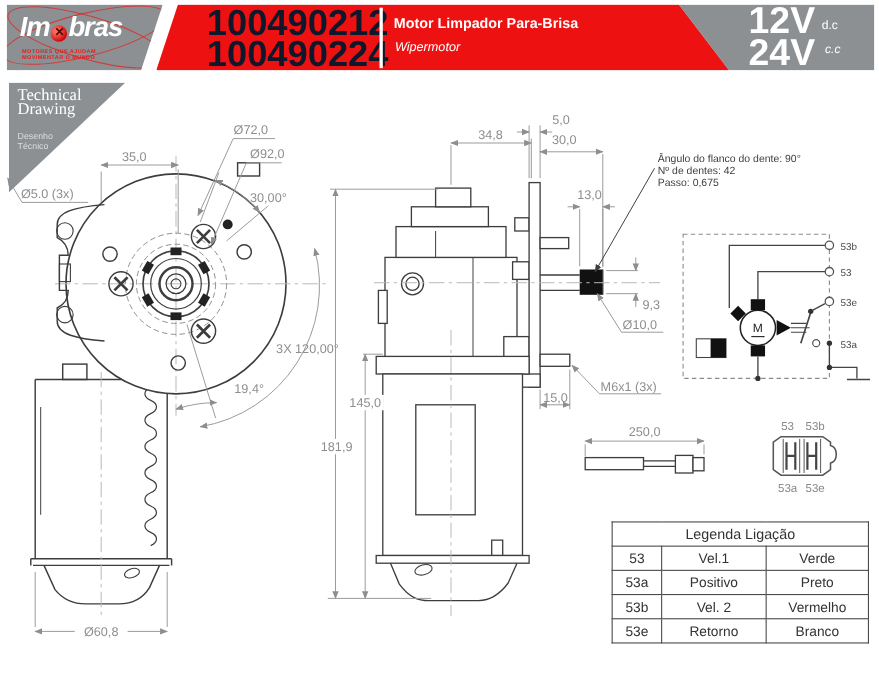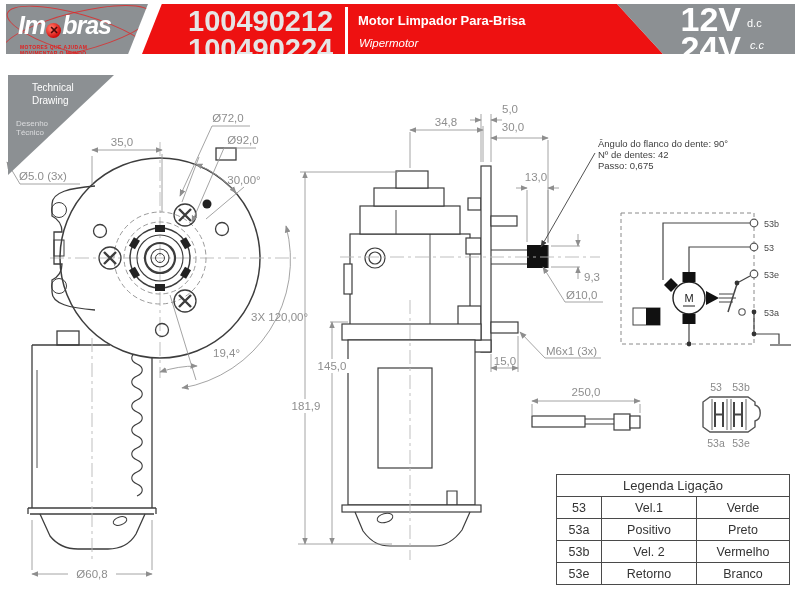--- a/index.html
+++ b/index.html
@@ -1,48 +1,48 @@
 <!DOCTYPE html>
 <html><head>
 <meta charset="utf-8">
 <style>
   html,body{margin:0;padding:0;background:#fff;}
   .page{position:relative;width:799px;height:613px;background:#fff;overflow:hidden;
         font-family:"Liberation Sans",sans-serif;}
   
-  .hdr-panel{position:absolute;top:4px;height:50px;z-index:3;}
+  .hdr-panel{position:absolute;top:4px;height:60px;z-index:3;}
   .logo-panel{left:6px;width:142px;background:#8c9093;
       clip-path:polygon(0 0,100% 0,86% 100%,0 100%);}
   .red-panel{left:142px;width:521px;background:#ee1111;
       clip-path:polygon(3.8% 0,91.2% 0,100% 100%,0 100%);}
   .gray-right{left:617px;width:178px;background:#8c9093;
       clip-path:polygon(0 0,100% 0,100% 100%,25.8% 100%);}
   .brand{position:absolute;left:12px;top:7px;font-size:25px;font-weight:bold;
       font-style:italic;color:#fff;letter-spacing:-1px;z-index:2;}
   .logo-o{display:inline-block;width:15px;height:15px;background:radial-gradient(circle at 35% 35%,#ff6a5a 15%,#cf0a0a 70%);
       border-radius:50%;margin:0 1px;position:relative;top:0px;
       font-size:11px;font-style:normal;color:#4a0808;text-align:center;line-height:15px;}
   .tagline{position:absolute;left:14px;top:40px;font-size:5px;line-height:6px;
       color:#e22020;font-weight:bold;letter-spacing:.4px;z-index:2;}
   .swoosh{position:absolute;border:1.6px solid rgba(224,40,40,.8);border-radius:50%;}
   .sw1{left:-6px;top:8px;width:152px;height:38px;transform:rotate(-14deg);}
   .sw2{left:-2px;top:10px;width:148px;height:38px;transform:rotate(16deg);}
-  .partnums{position:absolute;left:46px;top:3px;font-size:29px;line-height:28px;
-      font-weight:bold;color:#e5e5e5;letter-spacing:0px;}
+  .partnums{position:absolute;left:46px;top:3px;font-size:33px;line-height:28px;
+      font-weight:bold;color:#0f172a;letter-spacing:0px;}
   .hdr-divider{position:absolute;left:203px;top:3px;width:2.5px;height:55px;background:#fff;}
   .hdr-title{position:absolute;left:216px;top:9px;font-size:13px;font-weight:bold;color:#fff;}
   .hdr-sub{position:absolute;left:217px;top:33px;font-size:11.5px;font-style:italic;color:#fff;}
   .volts{position:absolute;left:52px;top:1px;width:72px;text-align:right;font-size:34px;
       line-height:29px;font-weight:bold;color:#fff;}
   .dc{position:absolute;left:130px;top:13px;font-size:11px;color:#fff;}
   .cc{position:absolute;left:133px;top:35px;font-size:11px;font-style:italic;color:#fff;}
   
   .corner{position:absolute;left:8px;top:75px;width:106px;height:100px;background:#8c9093;
       clip-path:polygon(0 0,100% 0,0 100%);z-index:3;padding:0;}
-  .corner .t{position:absolute;left:24px;top:6px;font-size:10px;line-height:13px;color:#fff;}
+  .corner .t{position:absolute;left:8px;top:6px;font-size:15px;line-height:13px;color:#fff;font-family:Liberation Serif, serif;}
   .corner .d{position:absolute;left:8px;top:44px;font-size:8px;line-height:9px;
       color:#dcdddf;}
   
   svg.draw{position:absolute;left:0;top:0;z-index:1;}
   
   .legend-table{position:absolute;left:556px;top:474px;z-index:2;}
   .legend-table table{border-collapse:collapse;}
   .legend-table td{border:1.7px solid #4a4a4a;text-align:center;color:#333;
       font-size:12.5px;padding:1px 4px;height:19px;background:#fff;margin-left:19px;}
   .legend-table td.c1{width:36px;} .legend-table td.c2{width:86px;} .legend-table td.c3{width:84px;}

